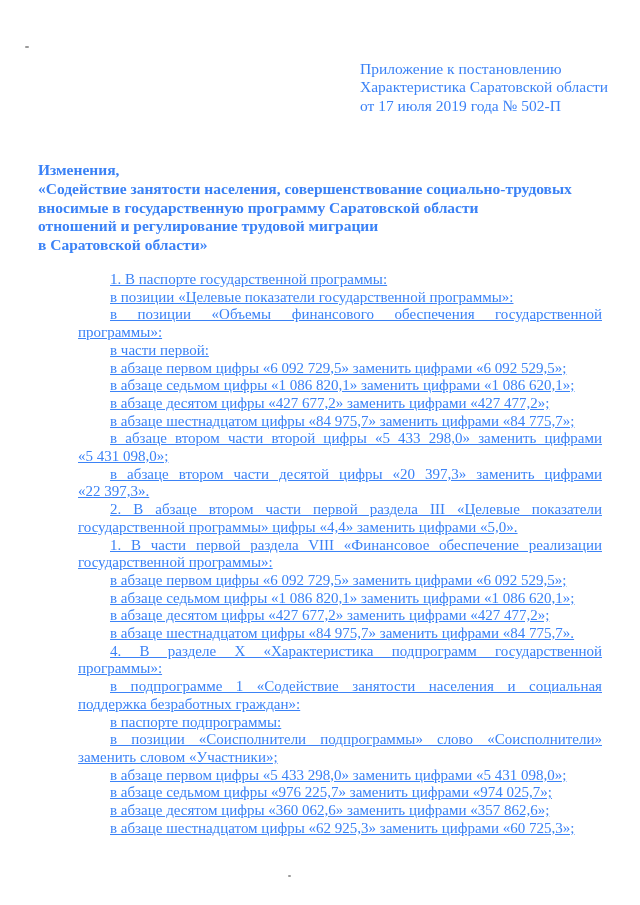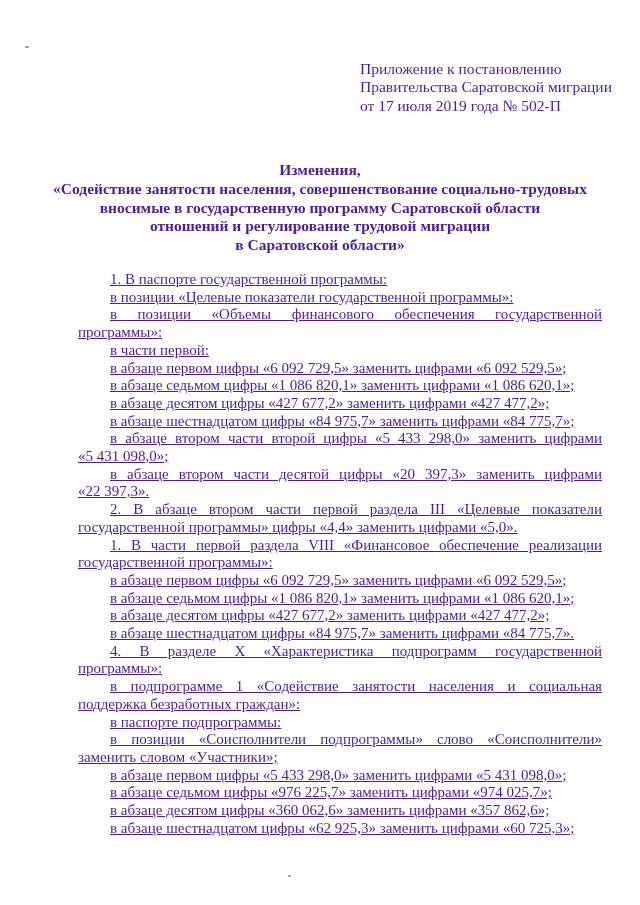--- a/index.html
+++ b/index.html
@@ -2,39 +2,38 @@
 <html><head>
 <meta charset="utf-8">
 <style>
   html, body { margin: 0; padding: 0; background: #e8e8e8; }
   .page {
     position: relative;
     width: 640px;
     height: 905px;
     background: #ffffff;
     font-family: "Liberation Serif", "DejaVu Serif", serif;
-    color: #4c1d95;
+    color: #3b82f6;
     overflow: hidden;
     margin: 0 auto;
   }
   .ref-block {
     position: absolute;
     left: 360px;
     top: 60px;
     font-size: 15.5px;
     line-height: 18.3px;
     text-align: left;
     white-space: nowrap;
   }
   .title-block {
     position: absolute;
     left: 38px;
     top: 161px;
     width: 564px;
-    text-align: center;
     font-weight: bold;
     font-size: 15.5px;
     line-height: 18.8px;
   }
   .body-block {
     position: absolute;
     left: 78px;
     top: 271px;
     width: 524px;
     font-size: 15px;
@@ -55,21 +54,21 @@
   .s1 { left: 25px;  top: 46px;  width: 4px; height: 2px; }
   .s2 { left: 288px; top: 875px; width: 3px; height: 2px; }
 </style>
 </head>
 <body>
 
 <div class="page">
 
   <div class="ref-block">
     <div class="ref-line">Приложение к постановлению</div>
-      <div class="ref-line">Правительства Саратовской миграции</div>
+      <div class="ref-line">Характеристика Саратовской области</div>
       <div class="ref-line">от 17 июля 2019 года № 502-П</div>
   </div>
 
   <div class="title-block">
     <div class="title-line">Изменения,</div>
       <div class="title-line">«Содействие занятости населения, совершенствование социально-трудовых</div>
       <div class="title-line">вносимые в государственную программу Саратовской области</div>
       <div class="title-line">отношений и регулирование трудовой миграции</div>
       <div class="title-line">в Саратовской области»</div>
   </div>

